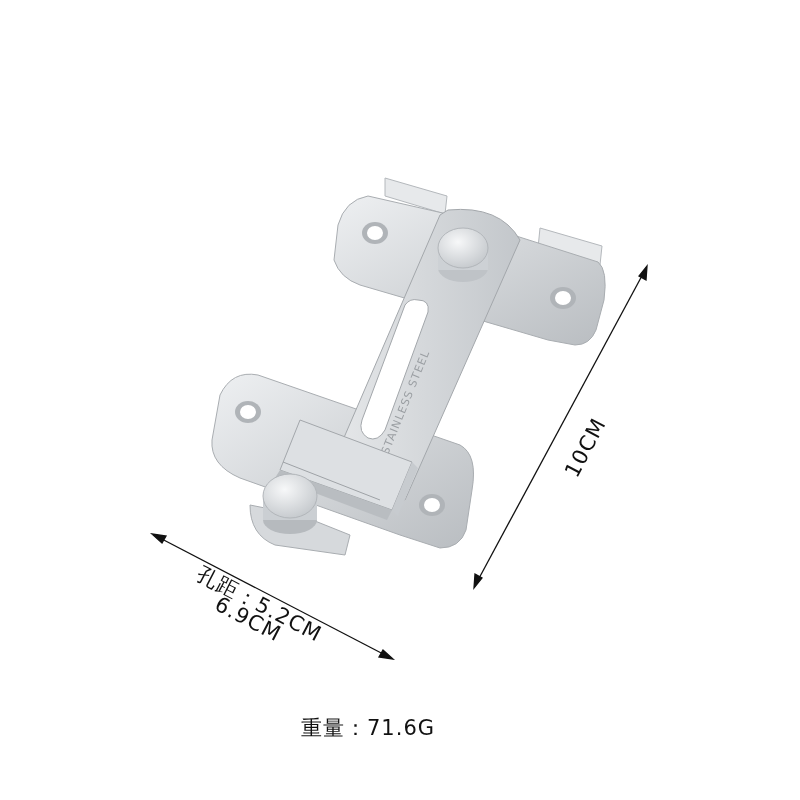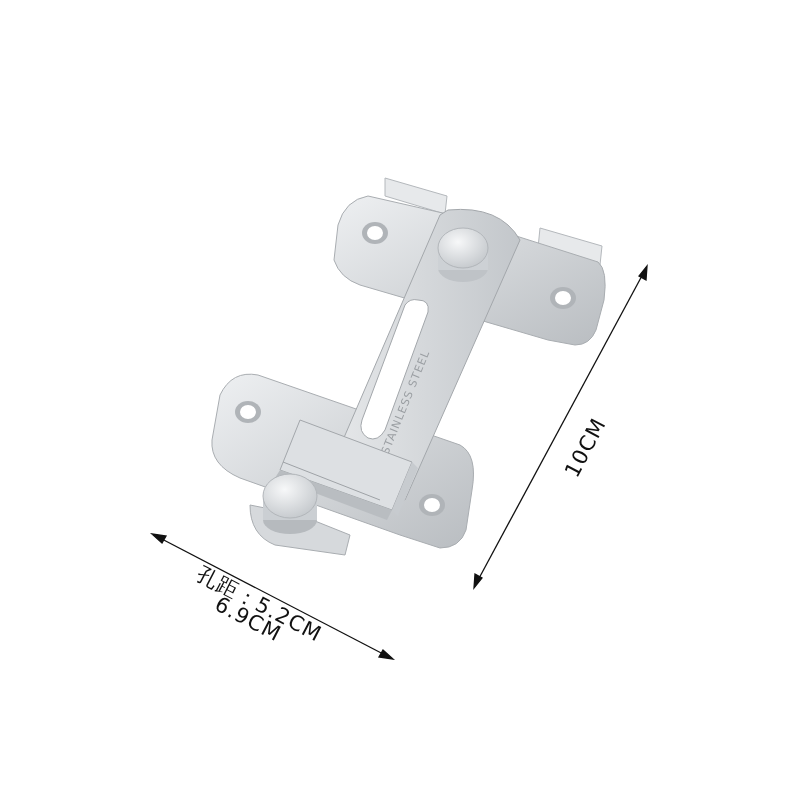--- a/index.html
+++ b/index.html
@@ -93,13 +93,14 @@
     <g stroke="#111" stroke-width="1.3" fill="#111">
       <line x1="644" y1="272" x2="477" y2="582"></line>
       <polygon points="647,266 646,280 639,276"></polygon>
       <polygon points="474,588 475,574 482,578"></polygon>
     </g>
   </svg>
 
   <div class="label lbl-hole">孔距：5.2CM</div>
   <div class="label lbl-width">6.9CM</div>
   <div class="label lbl-height">10CM</div>
+  <div class="label lbl-weight">重量：71.6G</div>
 </div>
 
 </body></html>

